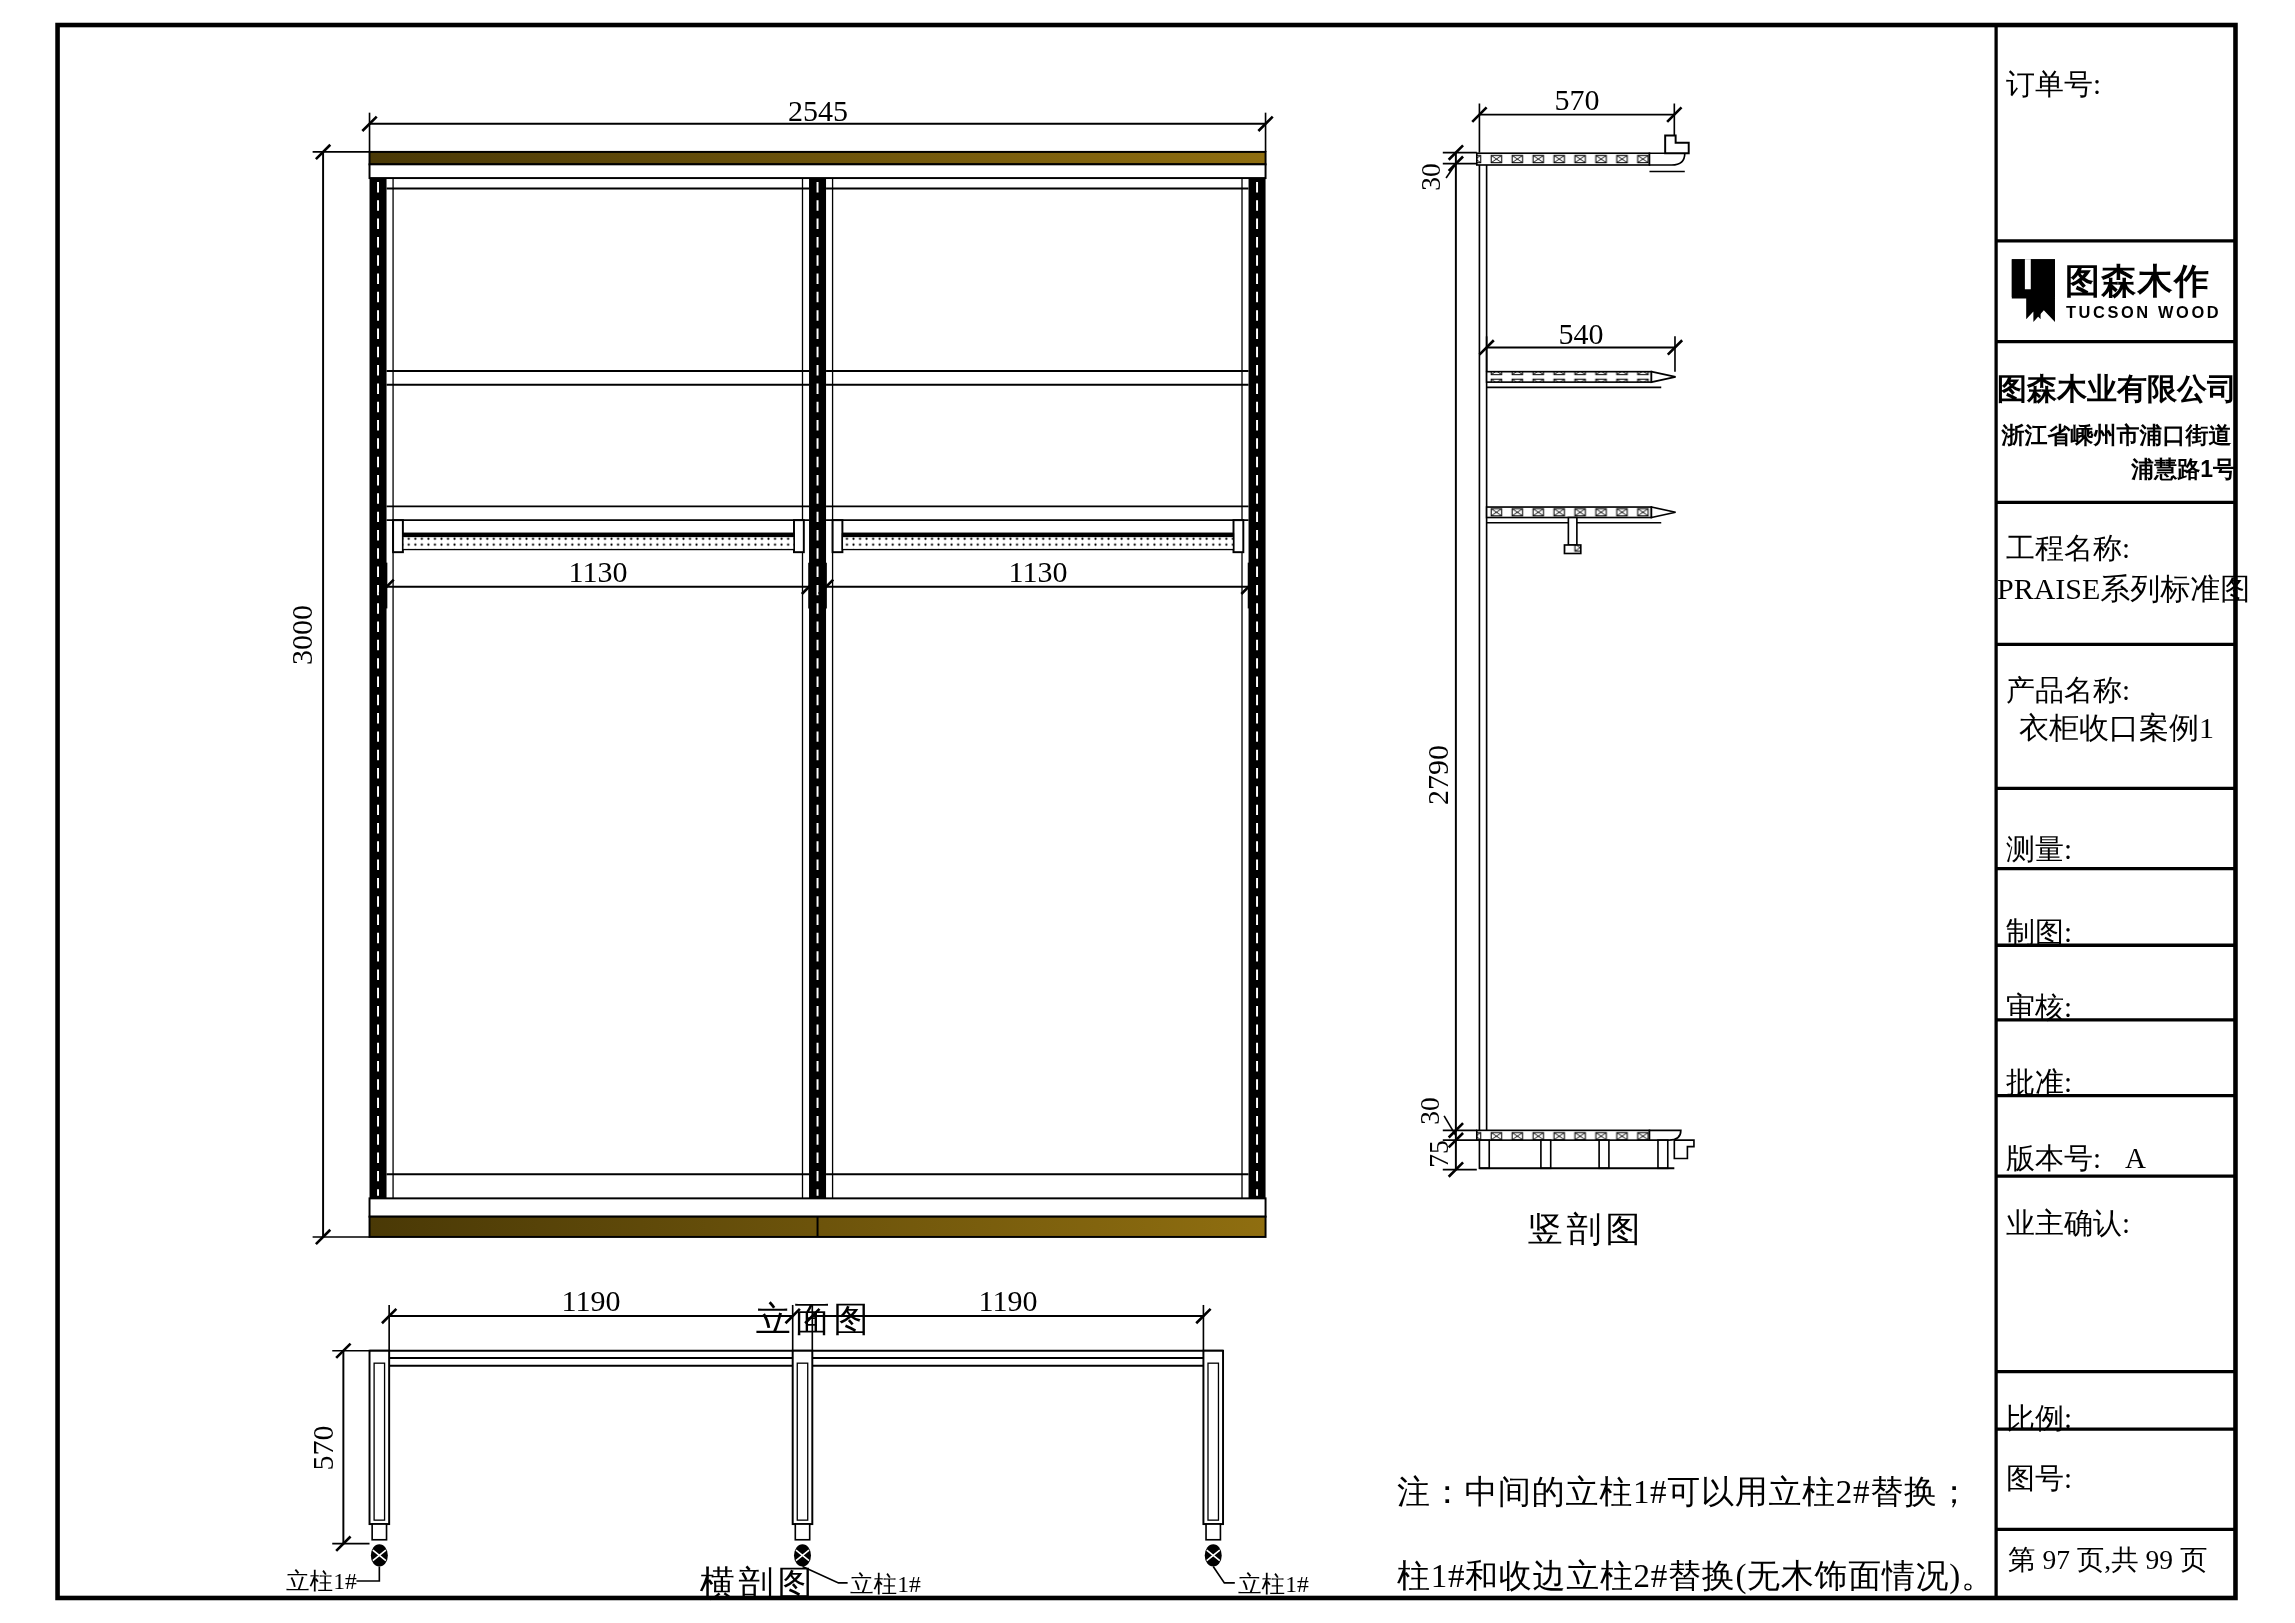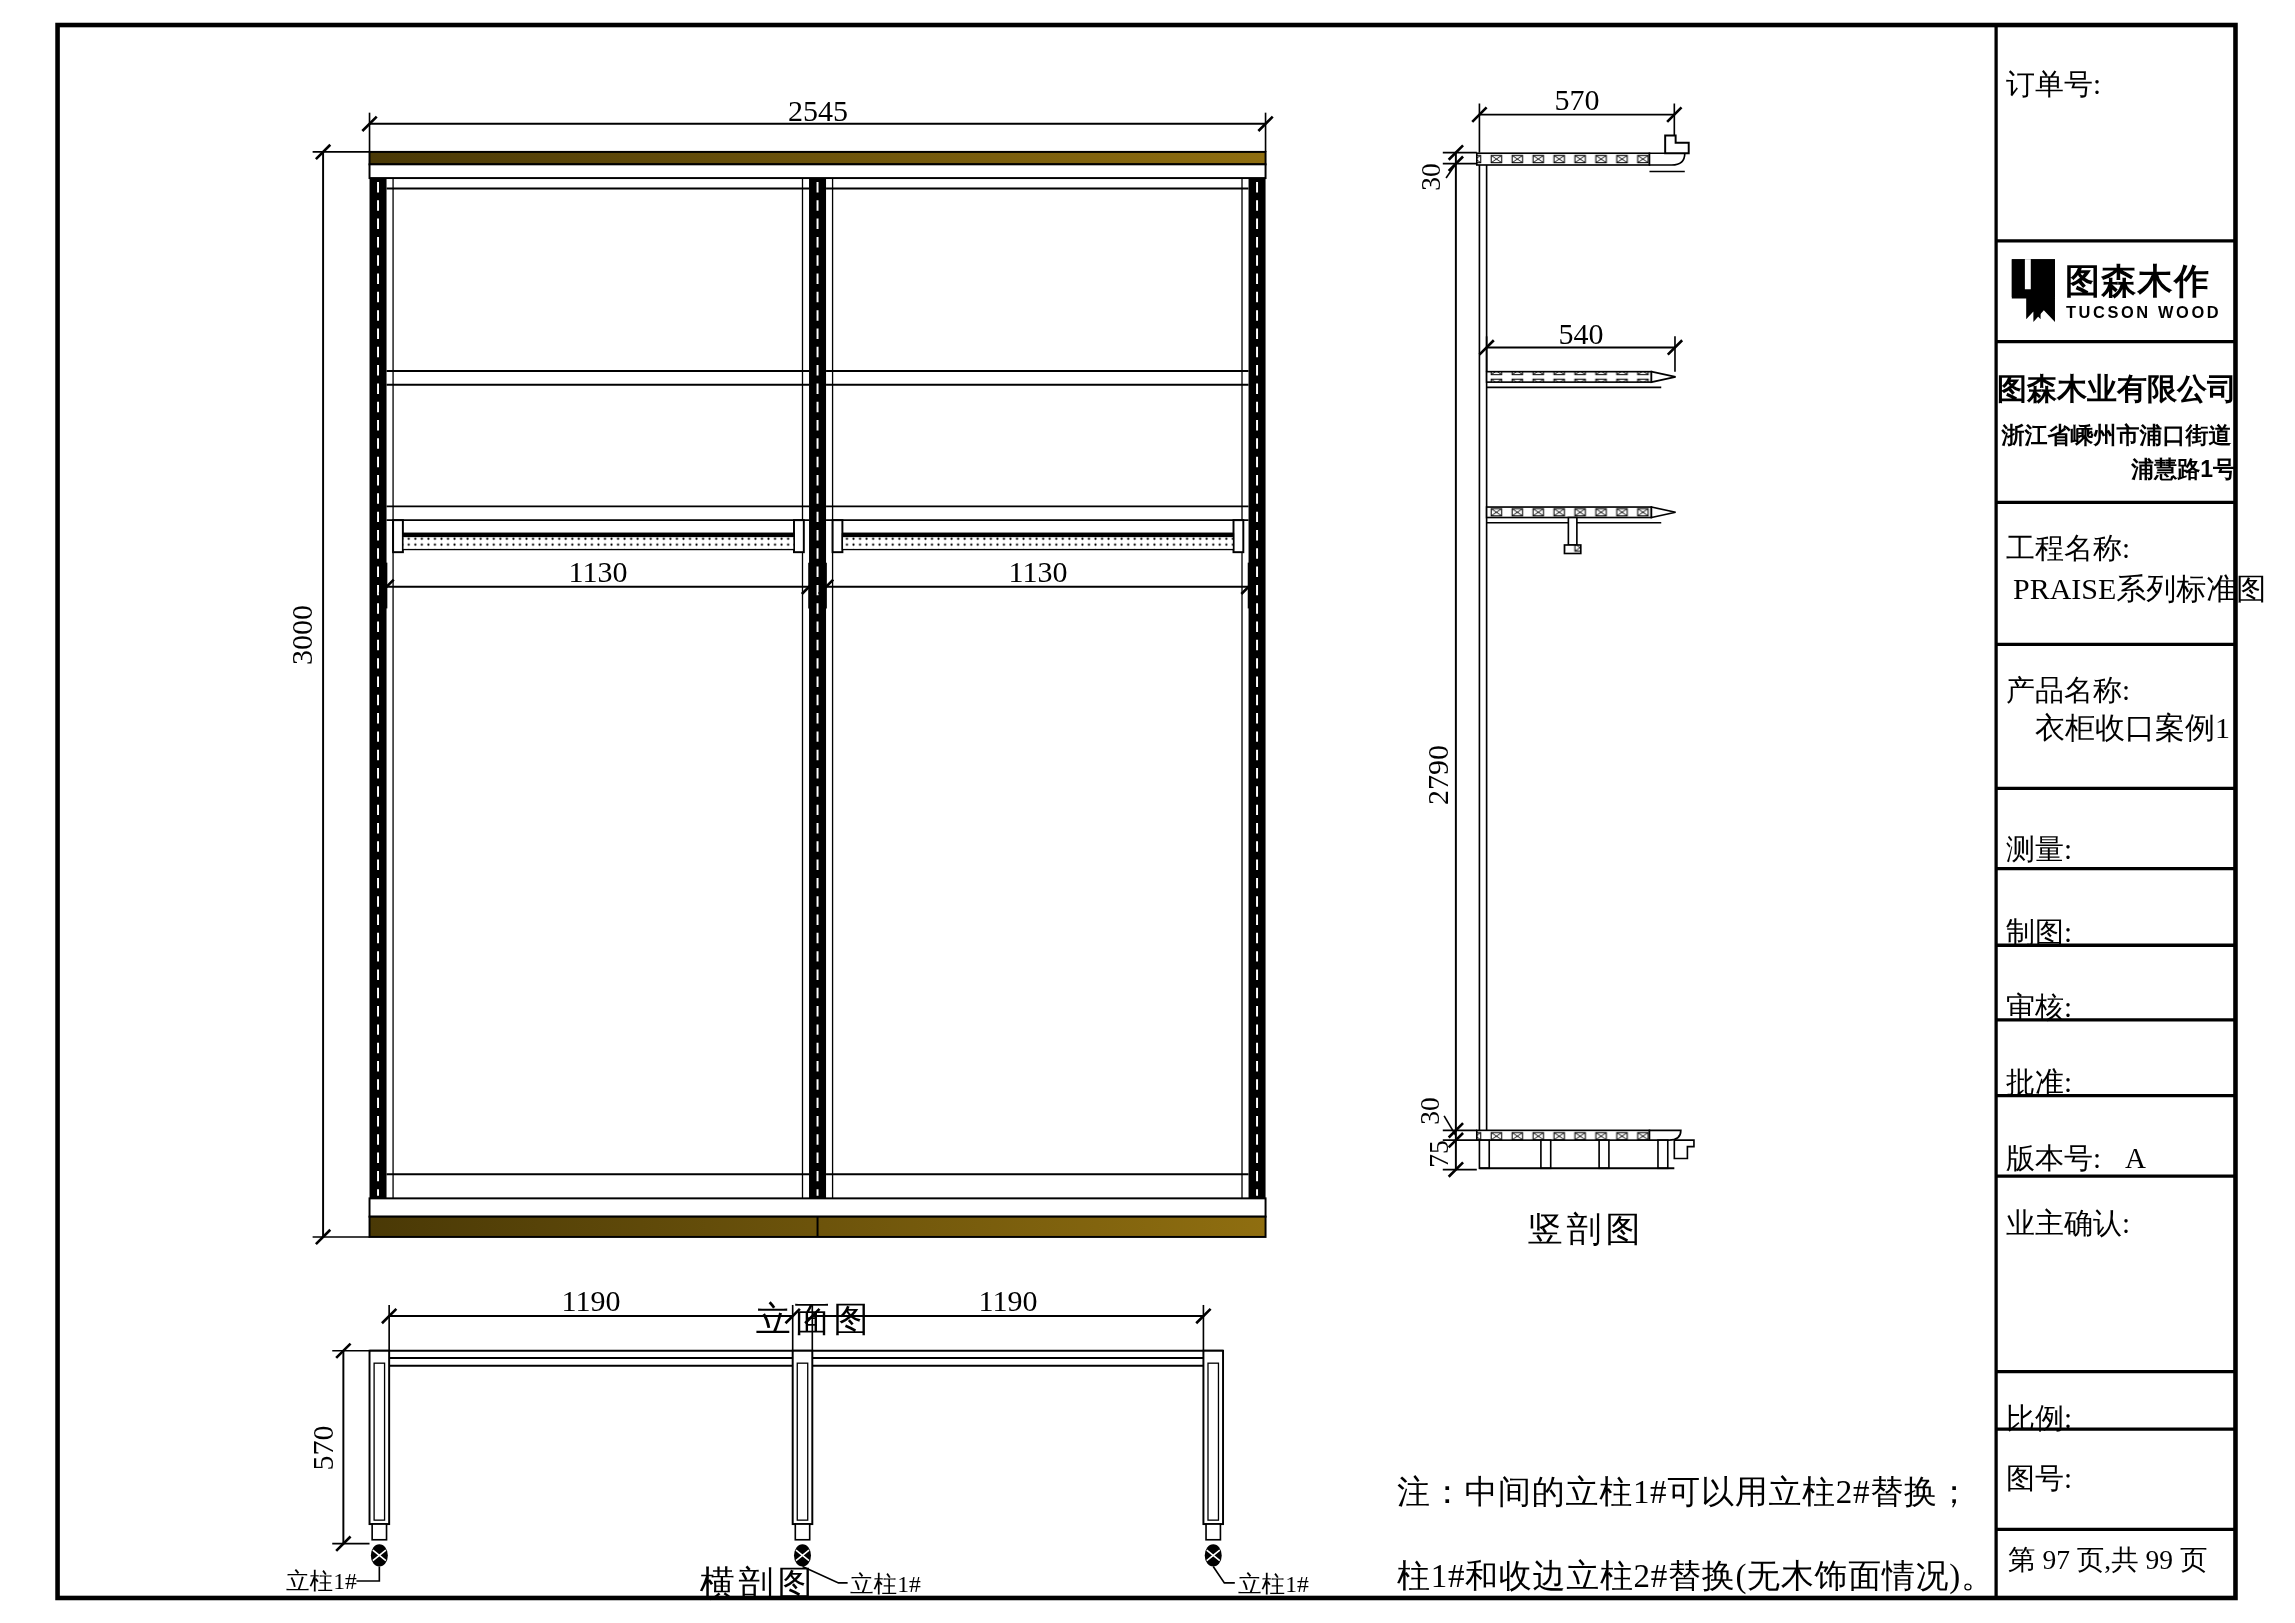--- a/index.html
+++ b/index.html
@@ -8,21 +8,21 @@
   svg{position:absolute;left:0;top:0;}
   .t{position:absolute;white-space:nowrap;color:#000;line-height:1;}
   .ctr{transform:translateX(-50%);}
   .rot{transform:translate(-50%,-50%) rotate(-90deg);transform-origin:center;}
   .dim{font-size:30px;}
   .dimS{font-size:27.5px;}
   .vtitle{font-size:35px;letter-spacing:3.9px;}
   .collbl{font-size:23.6px;}
   .note{font-size:33px;letter-spacing:0.7px;}
   .tbl{font-size:29px;margin-top:24px;}
-  .tbv{font-size:30px;padding-left:16px;}
+  .tbv{font-size:30px;}
   .sans{font-family:"Liberation Sans","DejaVu Sans",sans-serif;}
   .b{font-weight:bold;}
   .tbw{width:239px;text-align:center;}
   .logoCn{font-size:35px;font-weight:bold;letter-spacing:1.3px;}
   .logoEn{font-size:16.4px;font-weight:bold;letter-spacing:2.6px;}
   .pg{font-size:27.5px;}
 </style>
 </head>
 <body>
 

